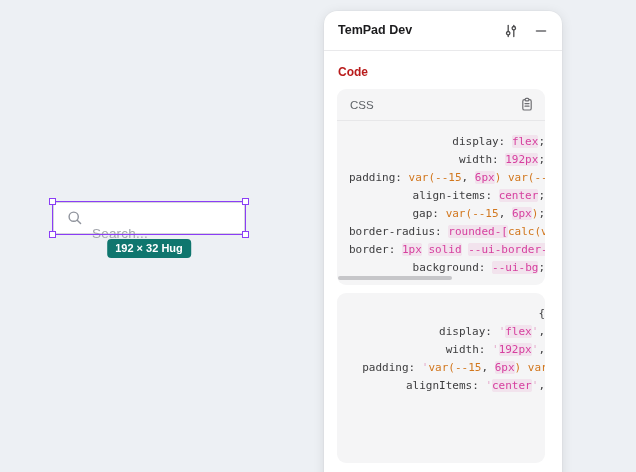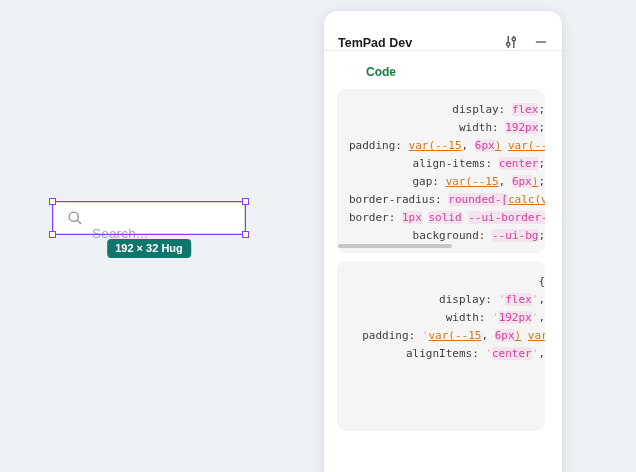--- a/index.html
+++ b/index.html
@@ -36,30 +36,30 @@
     padding:3px 8px 4px; border-radius:4px; white-space:nowrap;
   }
 
   
   .panel {
     position:absolute; left:324px; top:11px; width:238px; height:480px;
     background:#ffffff; border-radius:13px;
     box-shadow:0 2px 12px rgba(0,0,0,.10), 0 0 0 .5px rgba(0,0,0,.04);
   }
   .panel-header, .component-row {
-    height:40px; display:flex; align-items:flex-end; padding:0 14px;
+    height:40px; display:flex; align-items:flex-start; padding:12px 14px;
     border-bottom:1px solid #e9e9eb;
     gap:12px;
   }
   .panel-title, .component-name { font-size:12.5px; font-weight:700; color:#1c1c1e; }
   .header-actions { margin-left:auto; display:flex; align-items:center; gap:15px; }
   .icon-btn { display:flex; align-items:center; justify-content:center; cursor:pointer; }
   .component-row .icon-btn { margin-left:auto; }
 
-  .section-label { font-size:12px; font-weight:700; padding:14px 14px 10px 14px; color:#15803d;margin-left:28px; }
+  .section-label { font-size:12px; font-weight:700; padding:14px 14px 10px 14px; color:#b91c1c; }
 
   .code-card {
     margin:0 17px 8px 13px; background:#f5f5f6; border-radius:9px; overflow:hidden;
     position:relative;
   }
   .code-card.js { height:170px; }
   .card-header {
     height:32px; display:flex; align-items:center; padding:0 11px 0 13px;
     border-bottom:1px solid #e7e7e9;
   }
@@ -68,21 +68,21 @@
   .code-area {
     padding:12px 0 8px 12px; overflow:hidden; white-space:pre; cursor:text;
   }
   .code-line {
     font-family:"DejaVu Sans Mono", monospace; font-size:11px; line-height:18px;
     white-space:pre;
     text-align:right;
   }
   .tok-p { color:#3d3d3f; }
   .tok-v { color:#d6409f; background:rgba(214,64,159,.10); border-radius:2px; }
-  .tok-f { color:#d2771e;text-decoration:underline; }
+  .tok-f { color:#d2771e; }
   .tok-q { color:#e5abcd; }
   .h-scrollbar {
     position:absolute; left:1px; bottom:5px; width:114px; height:4px;
     background:#c6c6c9; border-radius:2px;
   }
   svg { display:block; }
 </style>
 </head>
 <body>
 
@@ -123,20 +123,31 @@
           <line x1="2.5" y1="7" x2="11.5" y2="7"></line>
         </svg>
       </span>
     </span>
   </div>
 
 
   <div class="section-label">Code</div>
 
   <div class="code-card">
+    <div class="card-header">
+      <span class="card-lang">CSS</span>
+      <span class="icon-btn">
+        <svg width="14" height="15" viewBox="0 0 14 15" fill="none" stroke="#6f6f73" stroke-width="1.2" stroke-linecap="round">
+          <rect x="2.8" y="2.6" width="8.4" height="10.4" rx="1.6"></rect>
+          <rect x="5.2" y="1.4" width="3.6" height="2.4" rx="0.9" fill="#f5f5f6"></rect>
+          <line x1="5" y1="6.6" x2="9" y2="6.6"></line>
+          <line x1="5" y1="9.2" x2="9" y2="9.2"></line>
+        </svg>
+      </span>
+    </div>
     <div class="code-area"><div class="code-line"><span class="tok-p">display: </span><span class="tok-v">flex</span><span class="tok-p">;</span></div><div class="code-line"><span class="tok-p">width: </span><span class="tok-v">192px</span><span class="tok-p">;</span></div><div class="code-line"><span class="tok-p">padding: </span><span class="tok-f">var(</span><span class="tok-f">--15</span><span class="tok-p">, </span><span class="tok-v">6px</span><span class="tok-f">)</span><span class="tok-p"> </span><span class="tok-f">var(--</span></div><div class="code-line"><span class="tok-p">align-items: </span><span class="tok-v">center</span><span class="tok-p">;</span></div><div class="code-line"><span class="tok-p">gap: </span><span class="tok-f">var(</span><span class="tok-f">--15</span><span class="tok-p">, </span><span class="tok-v">6px</span><span class="tok-f">)</span><span class="tok-p">;</span></div><div class="code-line"><span class="tok-p">border-radius: </span><span class="tok-v">rounded-[</span><span class="tok-f">calc(v</span></div><div class="code-line"><span class="tok-p">border: </span><span class="tok-v">1px</span><span class="tok-p"> </span><span class="tok-v">solid</span><span class="tok-p"> </span><span class="tok-v">--ui-border-</span></div><div class="code-line"><span class="tok-p">background: </span><span class="tok-v">--ui-bg</span><span class="tok-p">;</span></div></div>
     <div class="h-scrollbar"></div>
   </div>
 
   <div class="code-card js">
     <div class="code-area"><div class="code-line"><span class="tok-p">{</span></div><div class="code-line"><span class="tok-p">  display: </span><span class="tok-q">'</span><span class="tok-v">flex</span><span class="tok-q">'</span><span class="tok-p">,</span></div><div class="code-line"><span class="tok-p">  width: </span><span class="tok-q">'</span><span class="tok-v">192px</span><span class="tok-q">'</span><span class="tok-p">,</span></div><div class="code-line"><span class="tok-p">  padding: </span><span class="tok-q">'</span><span class="tok-f">var(</span><span class="tok-f">--15</span><span class="tok-p">, </span><span class="tok-v">6px</span><span class="tok-f">)</span><span class="tok-p"> </span><span class="tok-f">var</span></div><div class="code-line"><span class="tok-p">  alignItems: </span><span class="tok-q">'</span><span class="tok-v">center</span><span class="tok-q">'</span><span class="tok-p">,</span></div></div>
   </div>
 
 </div>
 

